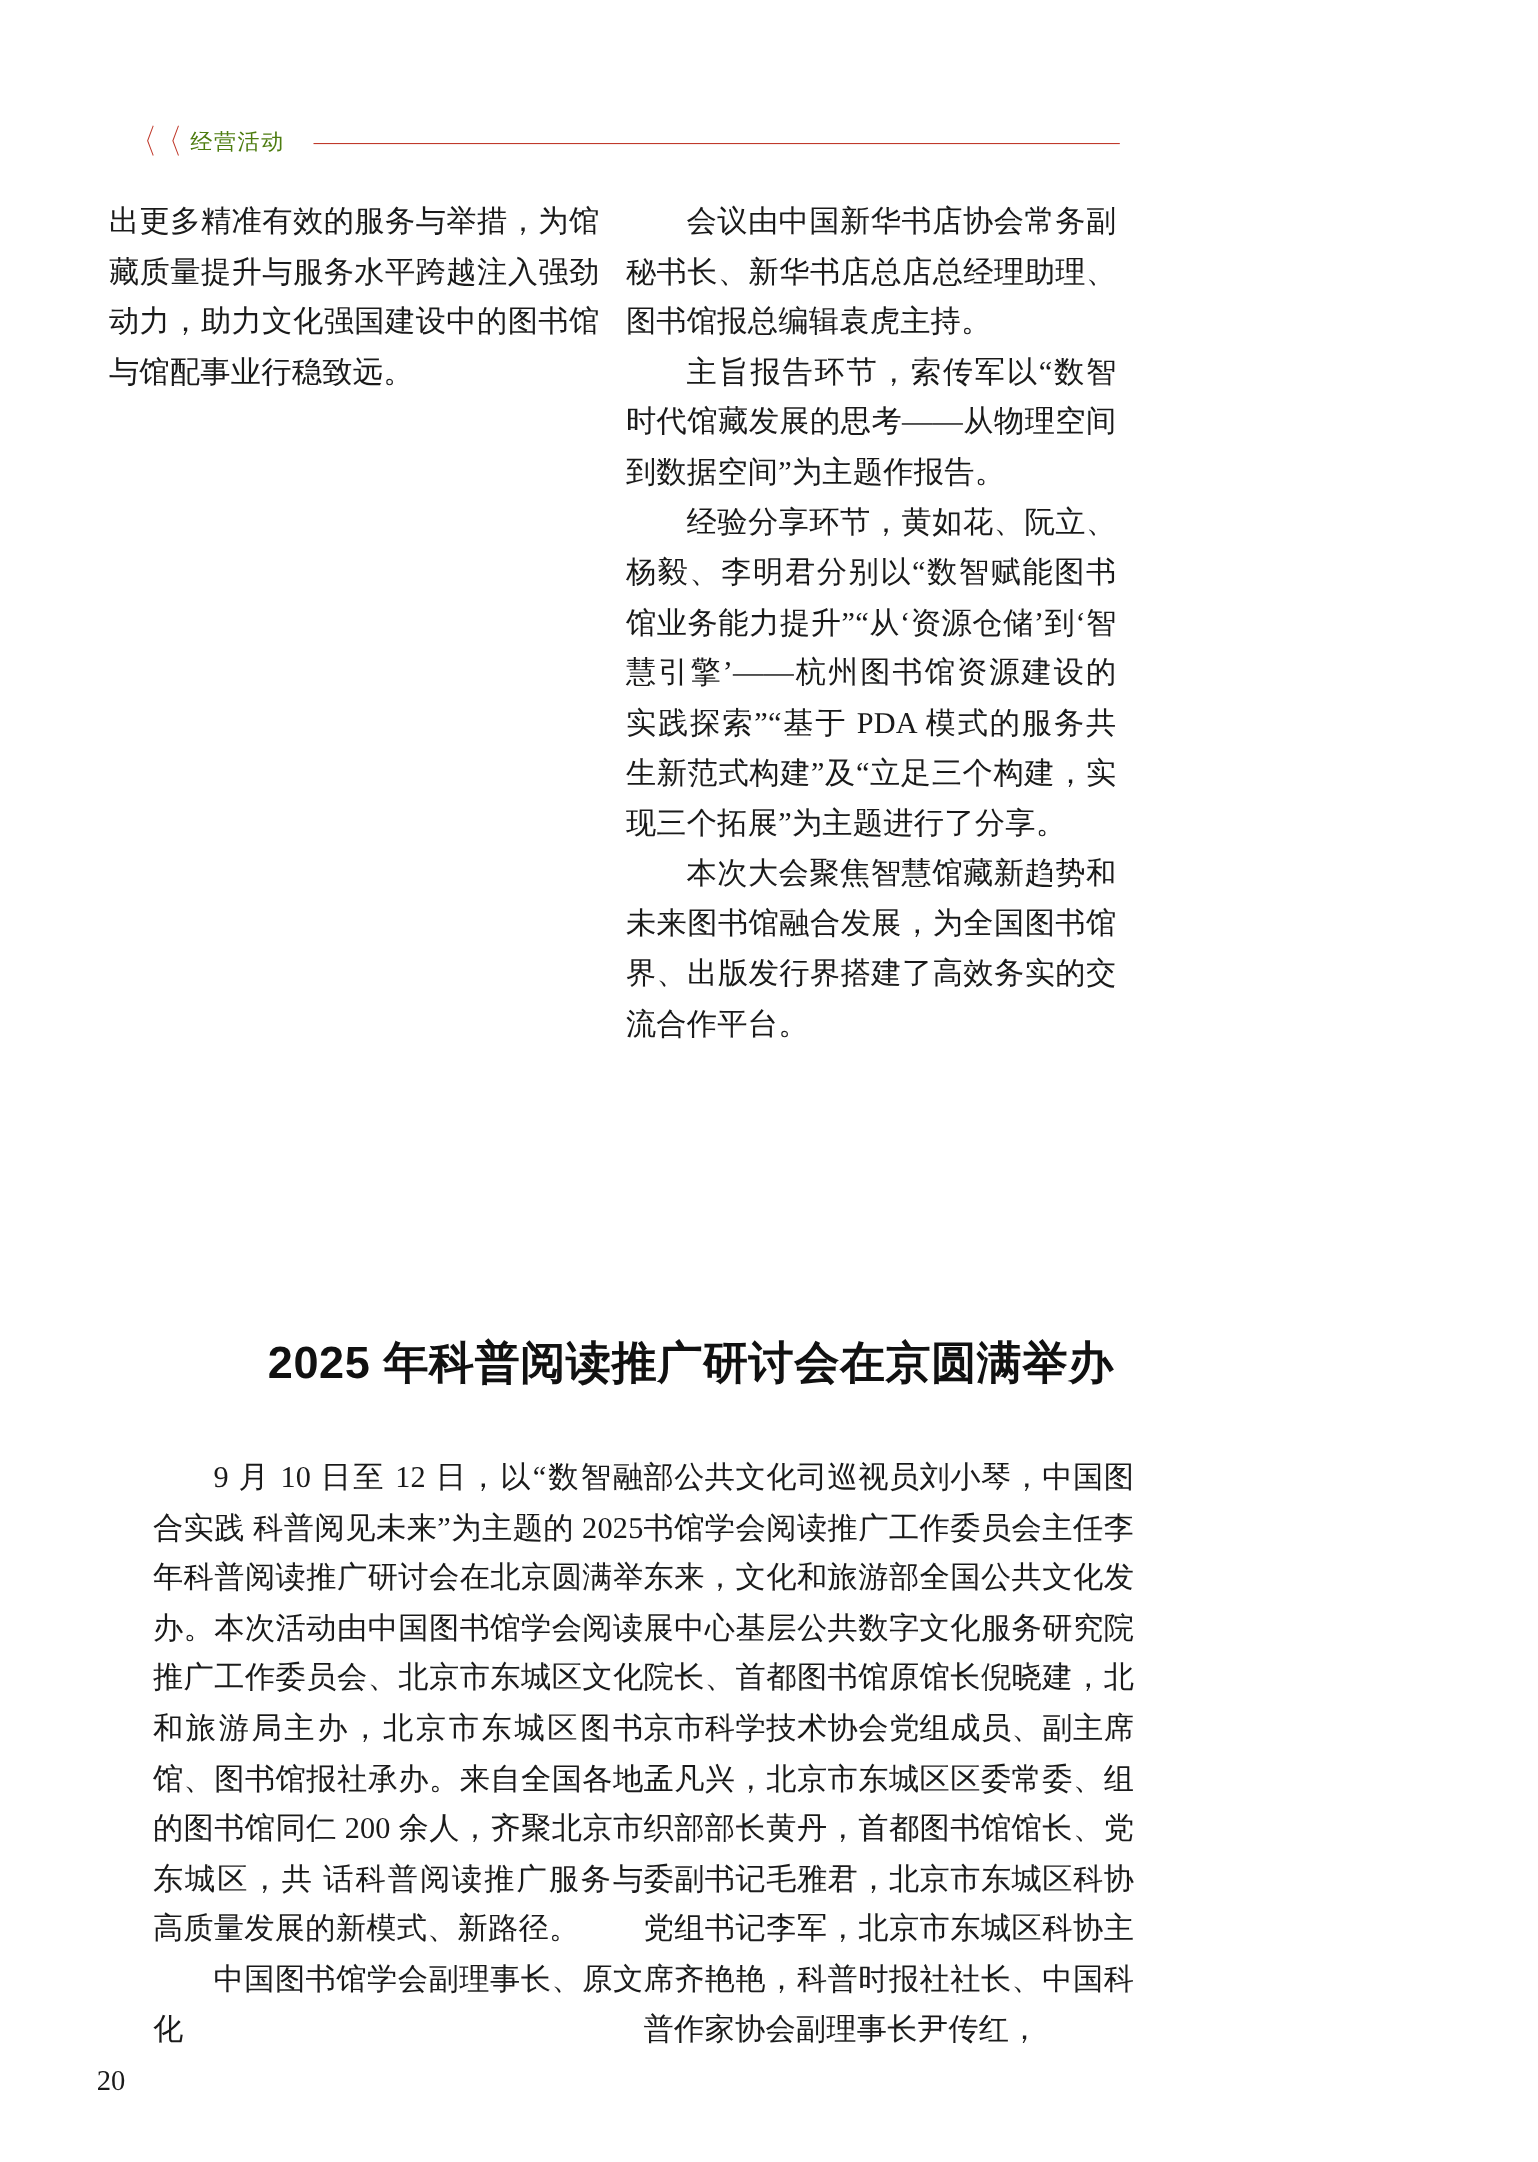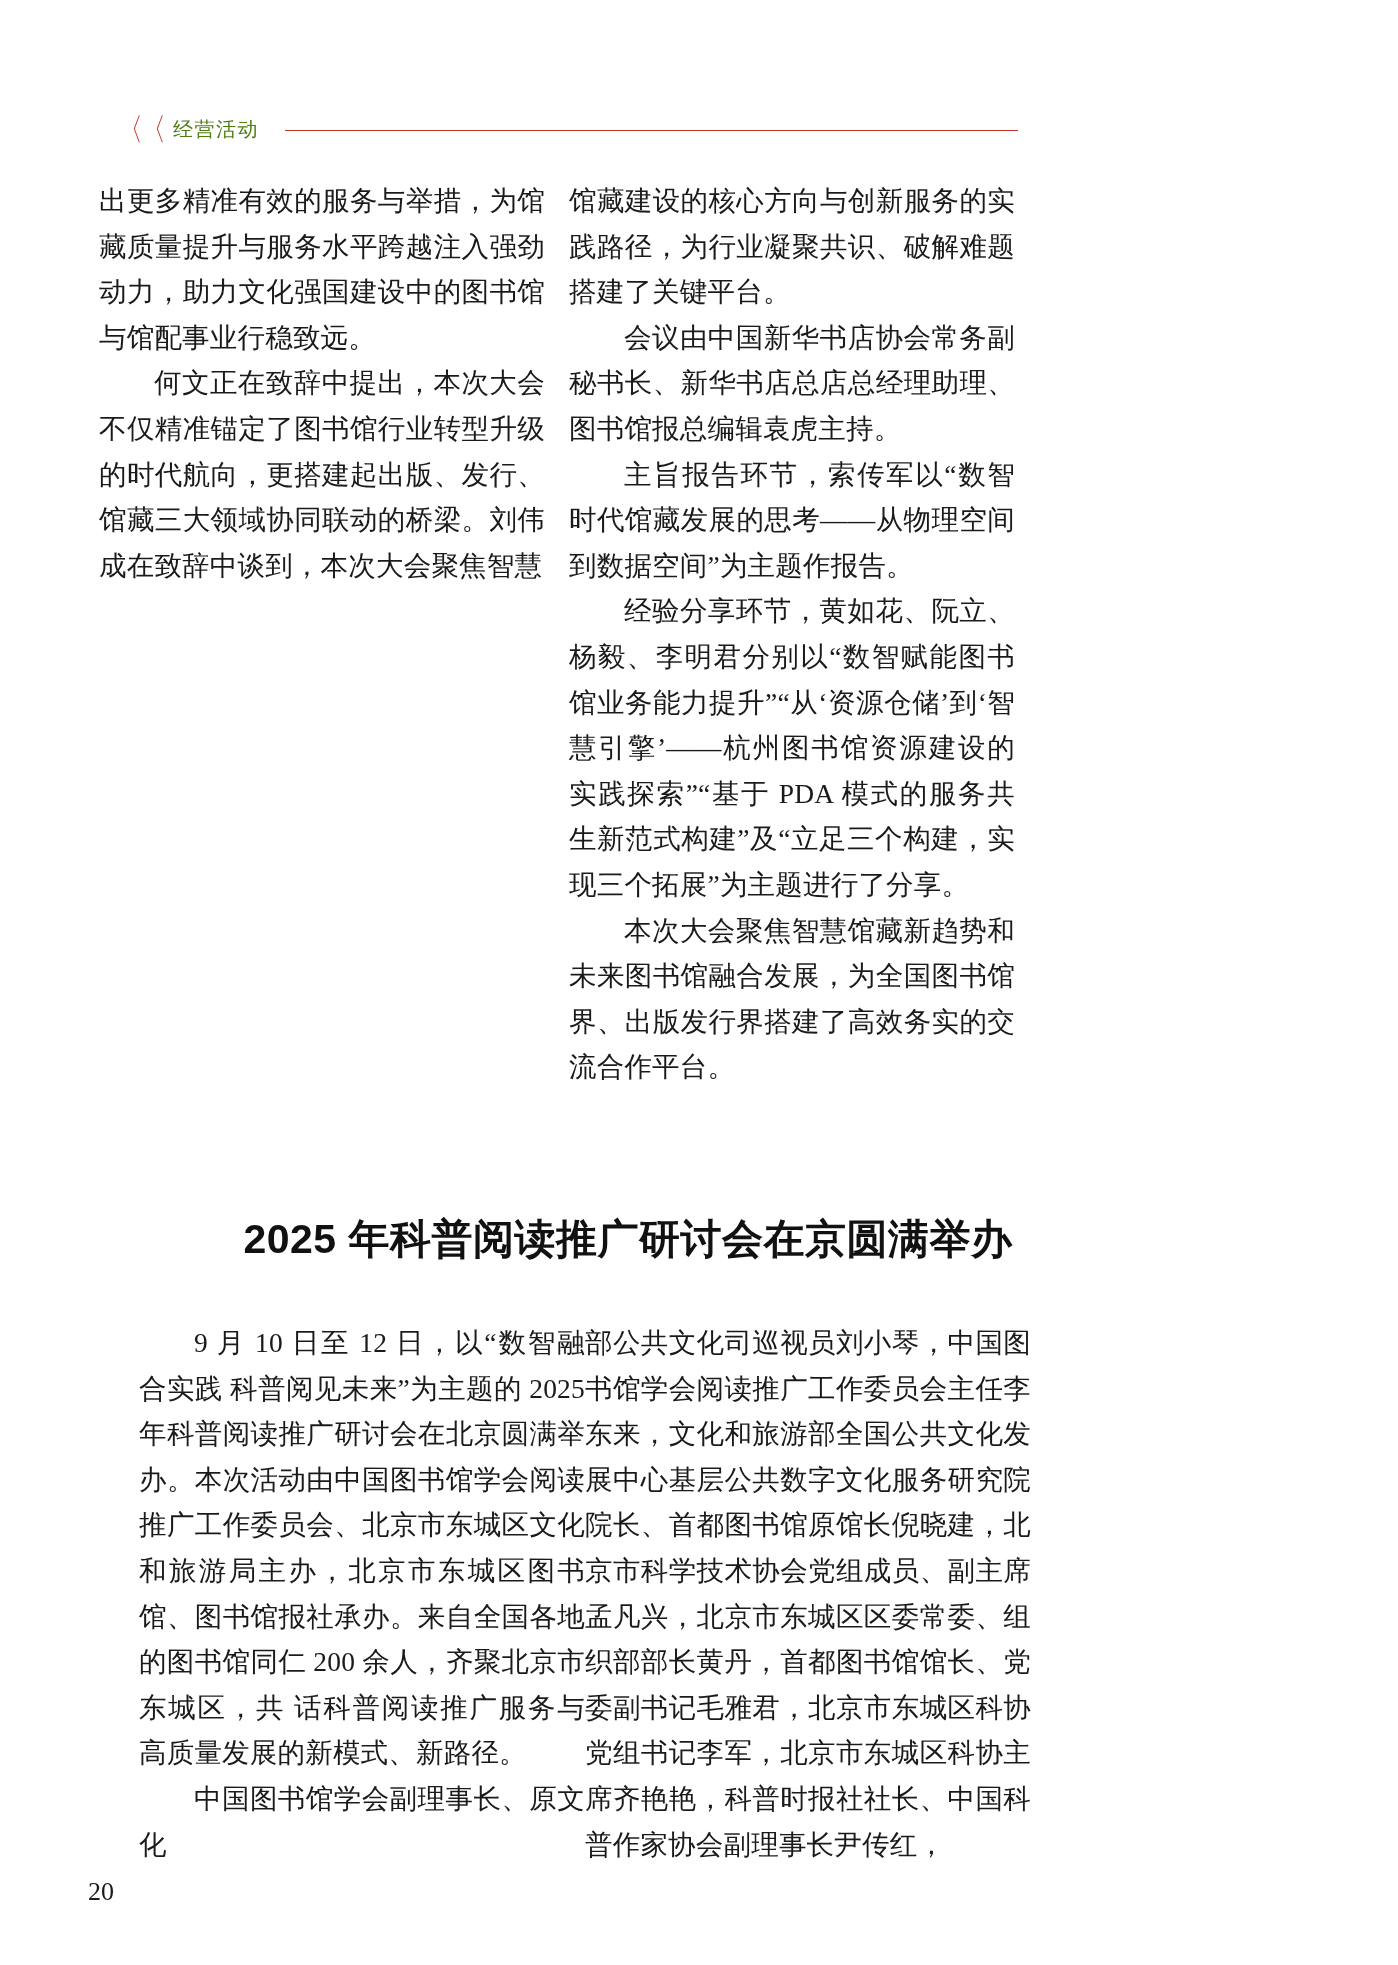--- a/index.html
+++ b/index.html
@@ -115,24 +115,22 @@
 
   <div class="runhead">
     <span class="runhead-chevrons">〈〈</span>
     <span class="runhead-label">经营活动</span>
     <span class="runhead-rule"></span>
   </div>
 
   <div class="cols" style="left:99px; top:178px; width:916px;">
     <div class="col">
       <p class="ptext">出更多精准有效的服务与举措，为馆藏质量提升与服务水平跨越注入强劲动力，助力文化强国建设中的图书馆与馆配事业行稳致远。</p>
-      <p class="ptext indent">何文正在致辞中提出，本次大会不仅精准锚定了图书馆行业转型升级的时代航向，更搭建起出版、发行、馆藏三大领域协同联动的桥梁。刘伟成在致辞中谈到，本次大会聚焦智慧</p>
     </div>
     <div class="col">
-      <p class="ptext">馆藏建设的核心方向与创新服务的实践路径，为行业凝聚共识、破解难题搭建了关键平台。</p>
       <p class="ptext indent">会议由中国新华书店协会常务副秘书长、新华书店总店总经理助理、图书馆报总编辑袁虎主持。</p>
       <p class="ptext indent">主旨报告环节，索传军以“数智时代馆藏发展的思考——从物理空间到数据空间”为主题作报告。</p>
       <p class="ptext indent">经验分享环节，黄如花、阮立、杨毅、李明君分别以“数智赋能图书馆业务能力提升”“从‘资源仓储’到‘智慧引擎’——杭州图书馆资源建设的实践探索”“基于 PDA 模式的服务共生新范式构建”及“立足三个构建，实现三个拓展”为主题进行了分享。</p>
       <p class="ptext indent">本次大会聚焦智慧馆藏新趋势和未来图书馆融合发展，为全国图书馆界、出版发行界搭建了高效务实的交流合作平台。</p>
     </div>
   </div>
 
   <h1 class="headline" style="top:1212px; margin:0;">2025 年科普阅读推广研讨会在京圆满举办</h1>
 
   <div class="cols" style="left:115px; top:1320px; width:916px;justify-content:flex-end;">

